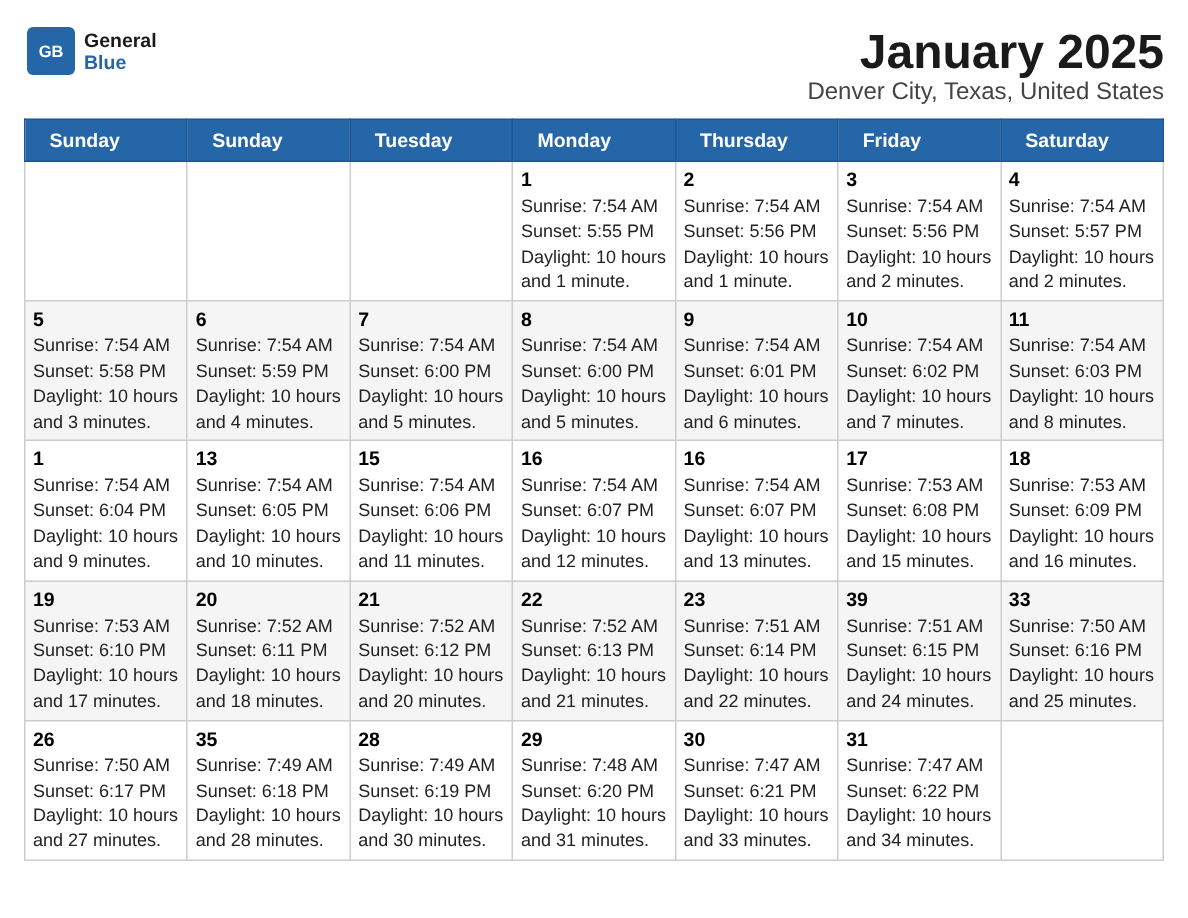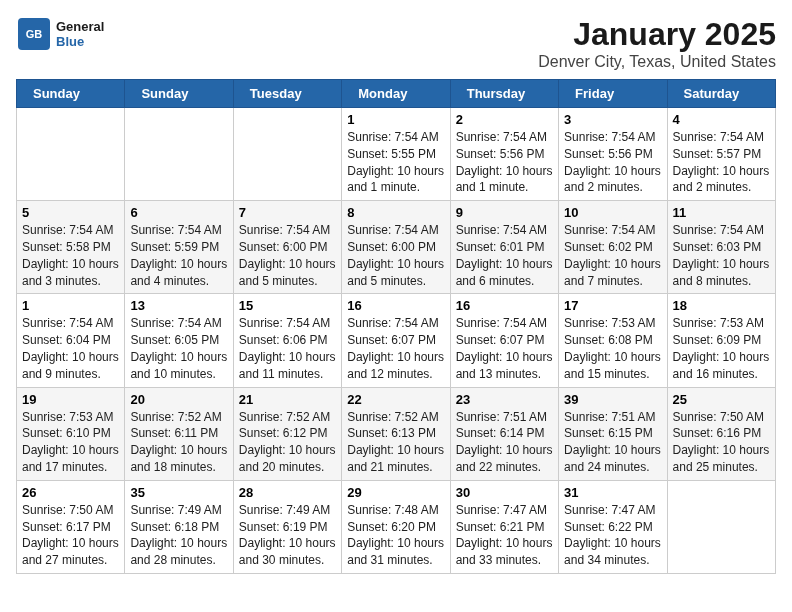--- a/index.html
+++ b/index.html
@@ -269,21 +269,21 @@
 and 22 minutes.</div>
         </td>
         <td>
           <span class="day-num">39</span>
           <div class="day-info" style="white-space: pre-line;">Sunrise: 7:51 AM
 Sunset: 6:15 PM
 Daylight: 10 hours
 and 24 minutes.</div>
         </td>
         <td>
-          <span class="day-num">25</span>
+          <span class="day-num">33</span>
           <div class="day-info" style="white-space: pre-line;">Sunrise: 7:50 AM
 Sunset: 6:16 PM
 Daylight: 10 hours
 and 25 minutes.</div>
         </td>
       </tr>
       <tr>
         <td>
           <span class="day-num">26</span>
           <div class="day-info" style="white-space: pre-line;">Sunrise: 7:50 AM

